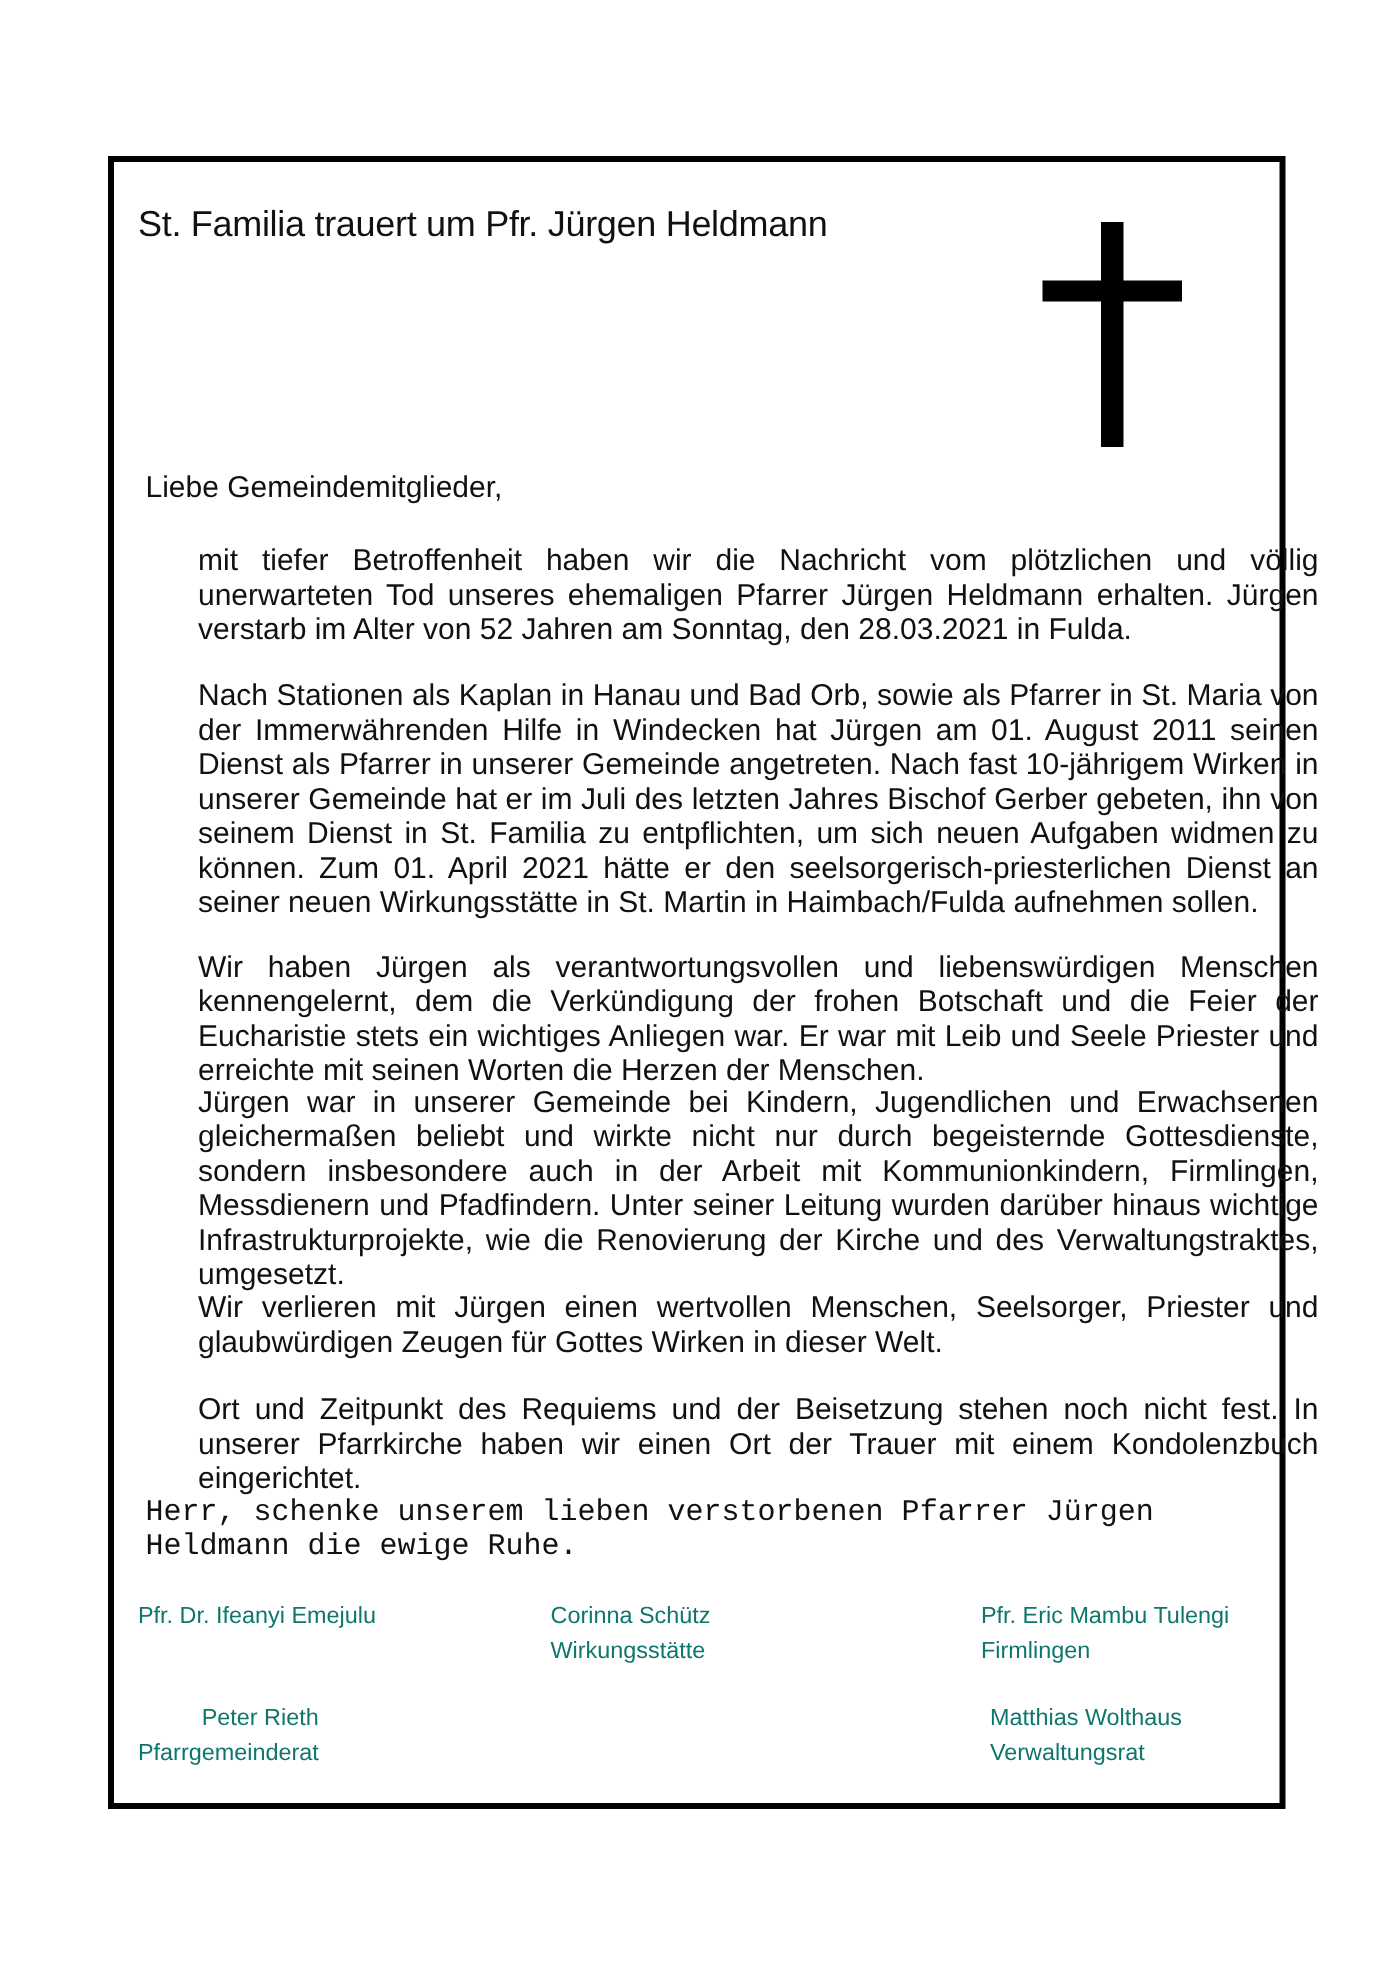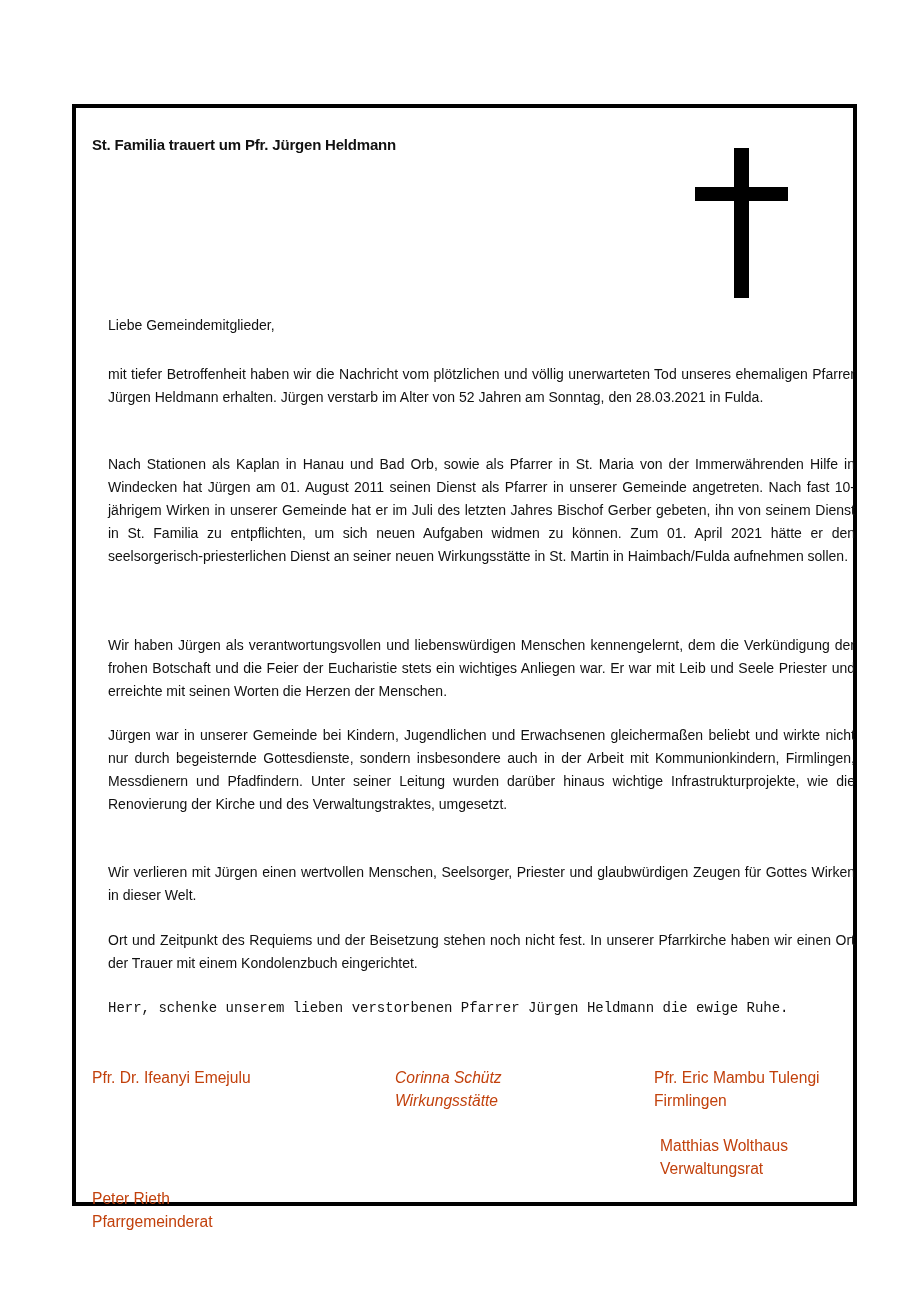--- a/index.html
+++ b/index.html
@@ -7,37 +7,37 @@
     .frame {
       position: absolute; left: 72px; top: 104px;
       width: 785px; height: 1102px;
       box-sizing: border-box;
       border: 4px solid #000;
       background: #fff;
     }
     .title {
       position: absolute; left: 92px; top: 136px;
       font-family: "Liberation Sans", sans-serif;
-      font-weight: bold; font-size: 15px; color: #111;
+      font-weight: normal; font-size: 24px; color: #111;
       letter-spacing: -0.2px;
       margin: 0;
     }
     .cross-v { position: absolute; left: 734px; top: 148px; width: 15px; height: 150px; background: #000; }
     .cross-h { position: absolute; left: 695px; top: 187px; width: 93px; height: 14px; background: #000; }
     .body-text {
-      position: absolute; left: 108px; width: 747px;
+      position: absolute; left: 97px; width: 747px;
       font-family: "Liberation Sans", sans-serif;
-      font-size: 14px; line-height: 23px; color: #111;
+      font-size: 20px; line-height: 23px; color: #111;
       margin: 0;
     }
-    .just { text-align: justify; }
+    .just { text-align: justify; margin-left: 35px; }
     .sig {
       position: absolute;
       font-family: "Liberation Sans", sans-serif;
-      font-size: 15.6px; line-height: 23px; color: #c2410c;
+      font-size: 15.6px; line-height: 23px; color: #0f766e;
     }
     .sig div { white-space: nowrap; }
   </style>
 </head>
 <body>
 
 <div class="frame"></div>
 
 <h1 class="title">St. Familia trauert um Pfr. Jürgen Heldmann</h1>
 
@@ -59,31 +59,31 @@
 <p class="body-text just" style="top:861px;">Wir verlieren mit Jürgen einen wertvollen Menschen, Seelsorger, Priester und glaubwürdigen Zeugen für Gottes Wirken in dieser Welt.</p>
 
 <p class="body-text just" style="top:929px;">Ort und Zeitpunkt des Requiems und der Beisetzung stehen noch nicht fest. In unserer Pfarrkirche haben wir einen Ort der Trauer mit einem Kondolenzbuch eingerichtet.</p>
 
 <p class="body-text" style="top:997px;font-family:Liberation Mono, monospace;">Herr, schenke unserem lieben verstorbenen Pfarrer Jürgen Heldmann die ewige Ruhe.</p>
 
 <div class="sig" style="left:92px; top:1066px;">
   <div>Pfr. Dr. Ifeanyi Emejulu</div>
 </div>
 
-<div class="sig" style="left:395px; top:1066px;font-style:italic;">
+<div class="sig" style="left:367px; top:1066px;">
   <div>Corinna Schütz</div>
   <div>Wirkungsstätte</div>
 </div>
 
 <div class="sig" style="left:654px; top:1066px;">
   <div>Pfr. Eric Mambu Tulengi</div>
   <div>Firmlingen</div>
 </div>
 
-<div class="sig" style="left:92px; top:1187px;">
+<div class="sig" style="left:92px; top:1134px;text-align:right;">
   <div>Peter Rieth</div>
   <div>Pfarrgemeinderat</div>
 </div>
 
 <div class="sig" style="left:660px; top:1134px;">
   <div>Matthias Wolthaus</div>
   <div>Verwaltungsrat</div>
 </div>
 
 </body></html>

